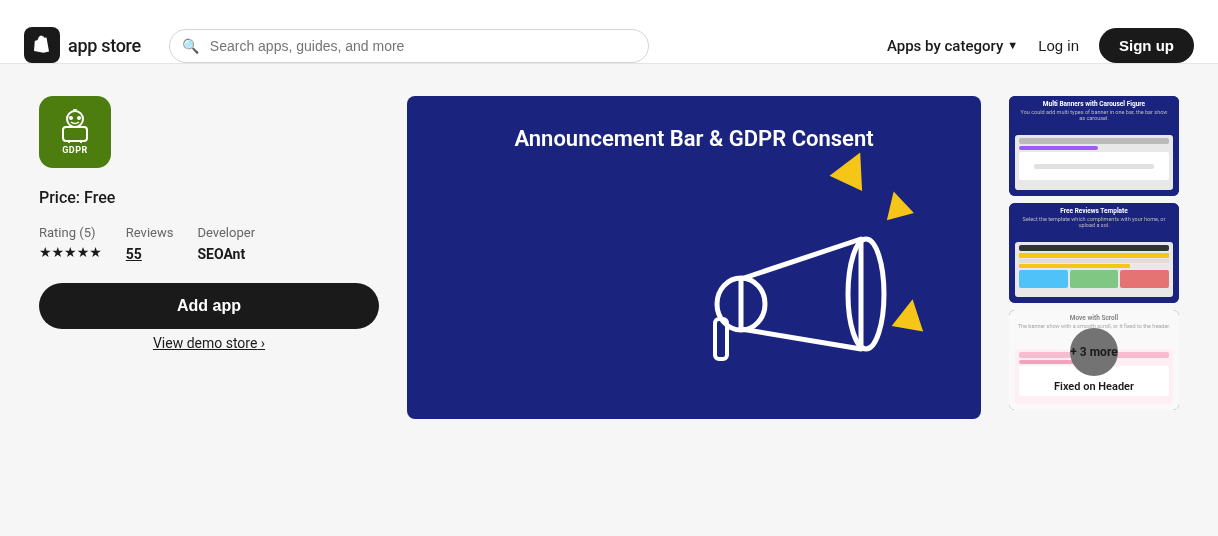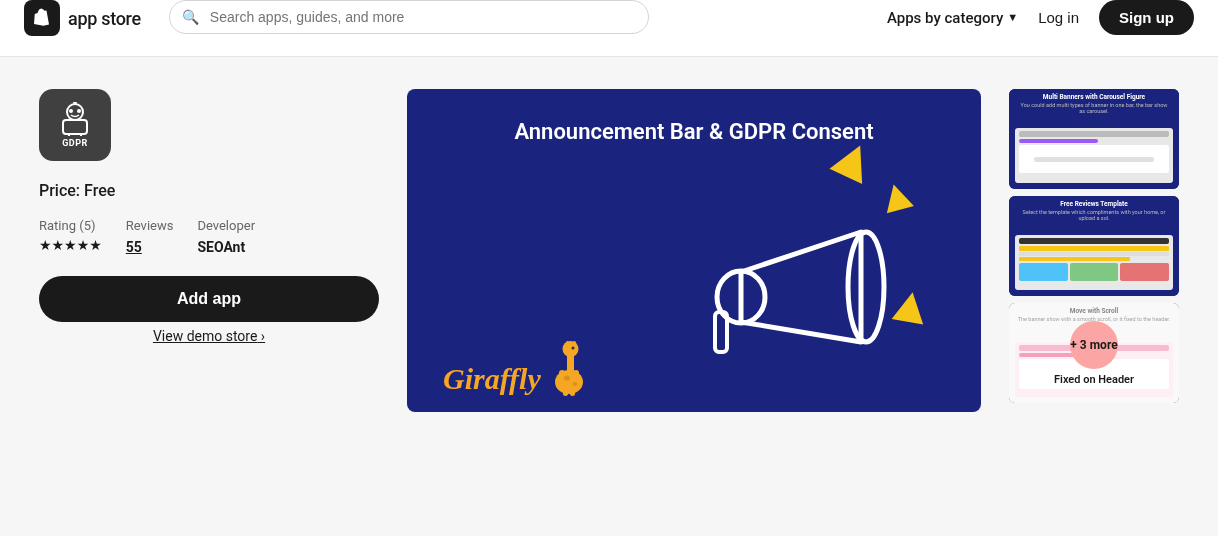--- a/index.html
+++ b/index.html
@@ -3,23 +3,23 @@
   <meta charset="utf-8">
   <style>
     * { box-sizing: border-box; margin: 0; padding: 0; }
     body { font-family: -apple-system, BlinkMacSystemFont, 'Segoe UI', Roboto, sans-serif; background: #f6f6f7; min-height: 536px; }
 
     
     .header {
       background: #fff;
       border-bottom: 1px solid #e5e5e5;
       display: flex;
-      align-items: flex-start;
+      align-items: flex-end;
       padding: 0 24px;
-      height: 57px;
+      height: 64px;
       gap: 16px;
     }
     .logo-area {
       display: flex;
       align-items: center;
       gap: 8px;
       margin-right: 12px;
       text-decoration: none;
     }
     .logo-icon {
@@ -107,21 +107,21 @@
     .app-header-row {
       display: flex;
       align-items: flex-start;
       gap: 16px;
       margin-bottom: 20px;
     }
     .app-icon {
       width: 72px;
       height: 72px;
       border-radius: 14px;
-      background: #404040;
+      background: #4d7c0f;
       display: flex;
       flex-direction: column;
       align-items: center;
       justify-content: center;
       flex-shrink: 0;
     }
     .app-icon-label {
       font-size: 9px;
       color: #fff;
       font-weight: 700;
@@ -262,21 +262,21 @@
       background: rgba(255,255,255,0.4);
       display: flex;
       flex-direction: column;
       align-items: center;
       justify-content: center;
       gap: 4px;
     }
     .more-circle {
       width: 48px;
       height: 48px;
-      background: #fca5a5;
+      background: #737373;
       border-radius: 50%;
       display: flex;
       align-items: center;
       justify-content: center;
       font-size: 12px;
       font-weight: 700;
       color: #1a1a1a;
     }
     .more-label {
       font-size: 11px;
@@ -369,41 +369,20 @@
 
           <polygon points="60,60 180,20 180,130 60,110" fill="none" stroke="white" stroke-width="5" stroke-linejoin="round"></polygon>
 
           <ellipse cx="60" cy="85" rx="24" ry="26" fill="none" stroke="white" stroke-width="5"></ellipse>
 
           <ellipse cx="185" cy="75" rx="18" ry="55" fill="none" stroke="white" stroke-width="5"></ellipse>
 
           <rect x="34" y="100" width="12" height="40" rx="4" fill="none" stroke="white" stroke-width="4"></rect>
         </svg>
 
-        <div style="position:absolute;bottom:16px;left:36px;display:flex;align-items:flex-end;gap:6px;">
-          <span style="font-size:30px;font-weight:900;color:#f5a623;font-style:italic;font-family:Georgia,serif;">Giraffly</span>
-
-          <svg width="44" height="56" viewBox="0 0 44 56">
-            <ellipse cx="22" cy="42" rx="14" ry="12" fill="#f5a623"></ellipse>
-            <rect x="12" y="30" width="6" height="20" rx="3" fill="#f5a623"></rect>
-            <rect x="26" y="30" width="6" height="20" rx="3" fill="#f5a623"></rect>
-            <rect x="16" y="42" width="5" height="14" rx="2.5" fill="#f5a623"></rect>
-            <rect x="23" y="42" width="5" height="14" rx="2.5" fill="#f5a623"></rect>
-            <rect x="20" y="10" width="7" height="24" rx="3.5" fill="#f5a623"></rect>
-            <ellipse cx="23.5" cy="9" rx="8" ry="8" fill="#f5a623"></ellipse>
-
-            <ellipse cx="20" cy="38" rx="3" ry="2.5" fill="#c8821a" opacity="0.6"></ellipse>
-            <ellipse cx="28" cy="44" rx="2.5" ry="2" fill="#c8821a" opacity="0.6"></ellipse>
-
-            <rect x="19" y="1" width="3" height="7" rx="1.5" fill="#f5a623"></rect>
-            <rect x="26" y="1" width="3" height="7" rx="1.5" fill="#f5a623"></rect>
-
-            <circle cx="26" cy="8" r="1.5" fill="#333"></circle>
-          </svg>
-        </div>
       </div>
     </div>
   </div>
 
   <div class="thumbnails">
 
     <div class="thumb">
       <div class="thumb-inner" style="background:#1a237e;">
         <span style="position:absolute;top:4px;left:50%;transform:translateX(-50%);white-space:nowrap;font-size:6.5px;color:#fff;font-weight:700;">Multi Banners with Carousel Figure</span>
         <span style="position:absolute;top:13px;left:50%;transform:translateX(-50%);width:90%;font-size:5.5px;color:#bbb;text-align:center;">You could add multi types of banner in one bar, the bar show as carousel.</span>

